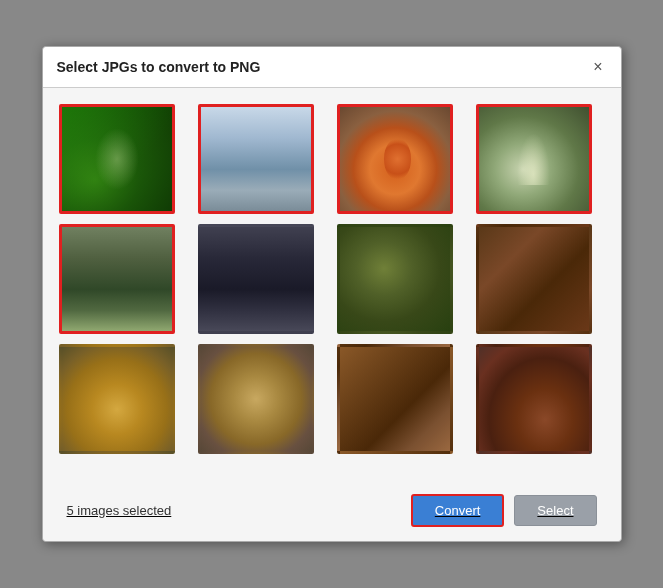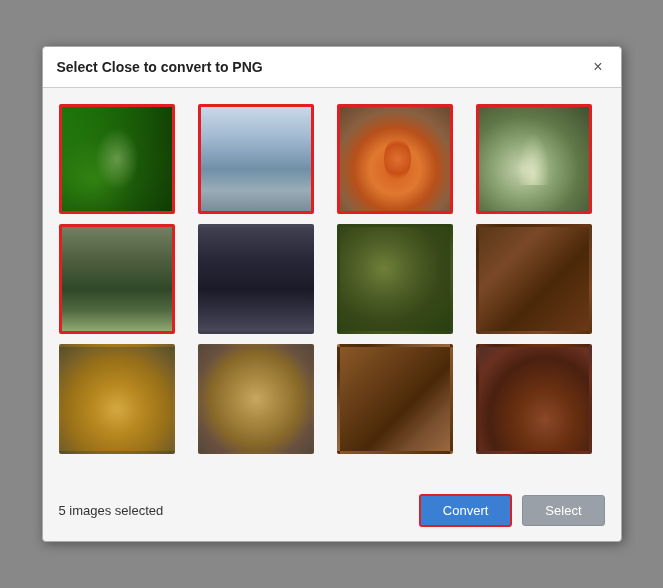--- a/index.html
+++ b/index.html
@@ -91,24 +91,25 @@
 
     
     .img-1::after { content: ''; position: absolute; bottom: 20%; left: 30%; width: 40%; height: 60%; background: radial-gradient(ellipse, rgba(200,220,160,0.4) 0%, transparent 70%); }
     .img-3::after { content: ''; position: absolute; bottom: 30%; left: 40%; width: 25%; height: 40%; background: radial-gradient(circle, #e07030 0%, #c85018 60%, transparent 80%); border-radius: 50%; }
     .img-4::after { content: ''; position: absolute; bottom: 25%; left: 35%; width: 30%; height: 50%; background: radial-gradient(ellipse at 50% 80%, rgba(255,255,220,0.5) 0%, transparent 70%); }
 
     .dialog-footer {
       display: flex;
       align-items: center;
       justify-content: flex-end;
-      padding: 10px 16px 14px;
+      padding: 10px 24px 14px;
       gap: 10px;
       background: #f5f5f5;
       border-radius: 0 0 4px 4px;
+      text-decoration: underline;
     }
 
     .status-text {
       font-size: 13px;
       color: #333;
       margin-right: auto;
     }
 
     .btn {
       padding: 7px 22px;
@@ -130,21 +131,21 @@
       background: #9aa0a8;
       color: #fff;
       border: 1px solid #8a9098;
     }
   </style>
 </head>
 <body>
 
 <div class="dialog">
   <div class="dialog-header">
-    <span class="dialog-title">Select Close to convert to PNG</span>
+    <span class="dialog-title">Select JPGs to convert to PNG</span>
     <button class="close-btn">×</button>
   </div>
 
   <div class="dialog-body">
     <div class="image-grid">
     <div class="image-cell img-1 selected"></div>
         <div class="image-cell img-2 selected"></div>
         <div class="image-cell img-3 selected"></div>
         <div class="image-cell img-4 selected"></div>
         <div class="image-cell img-5 selected"></div>

